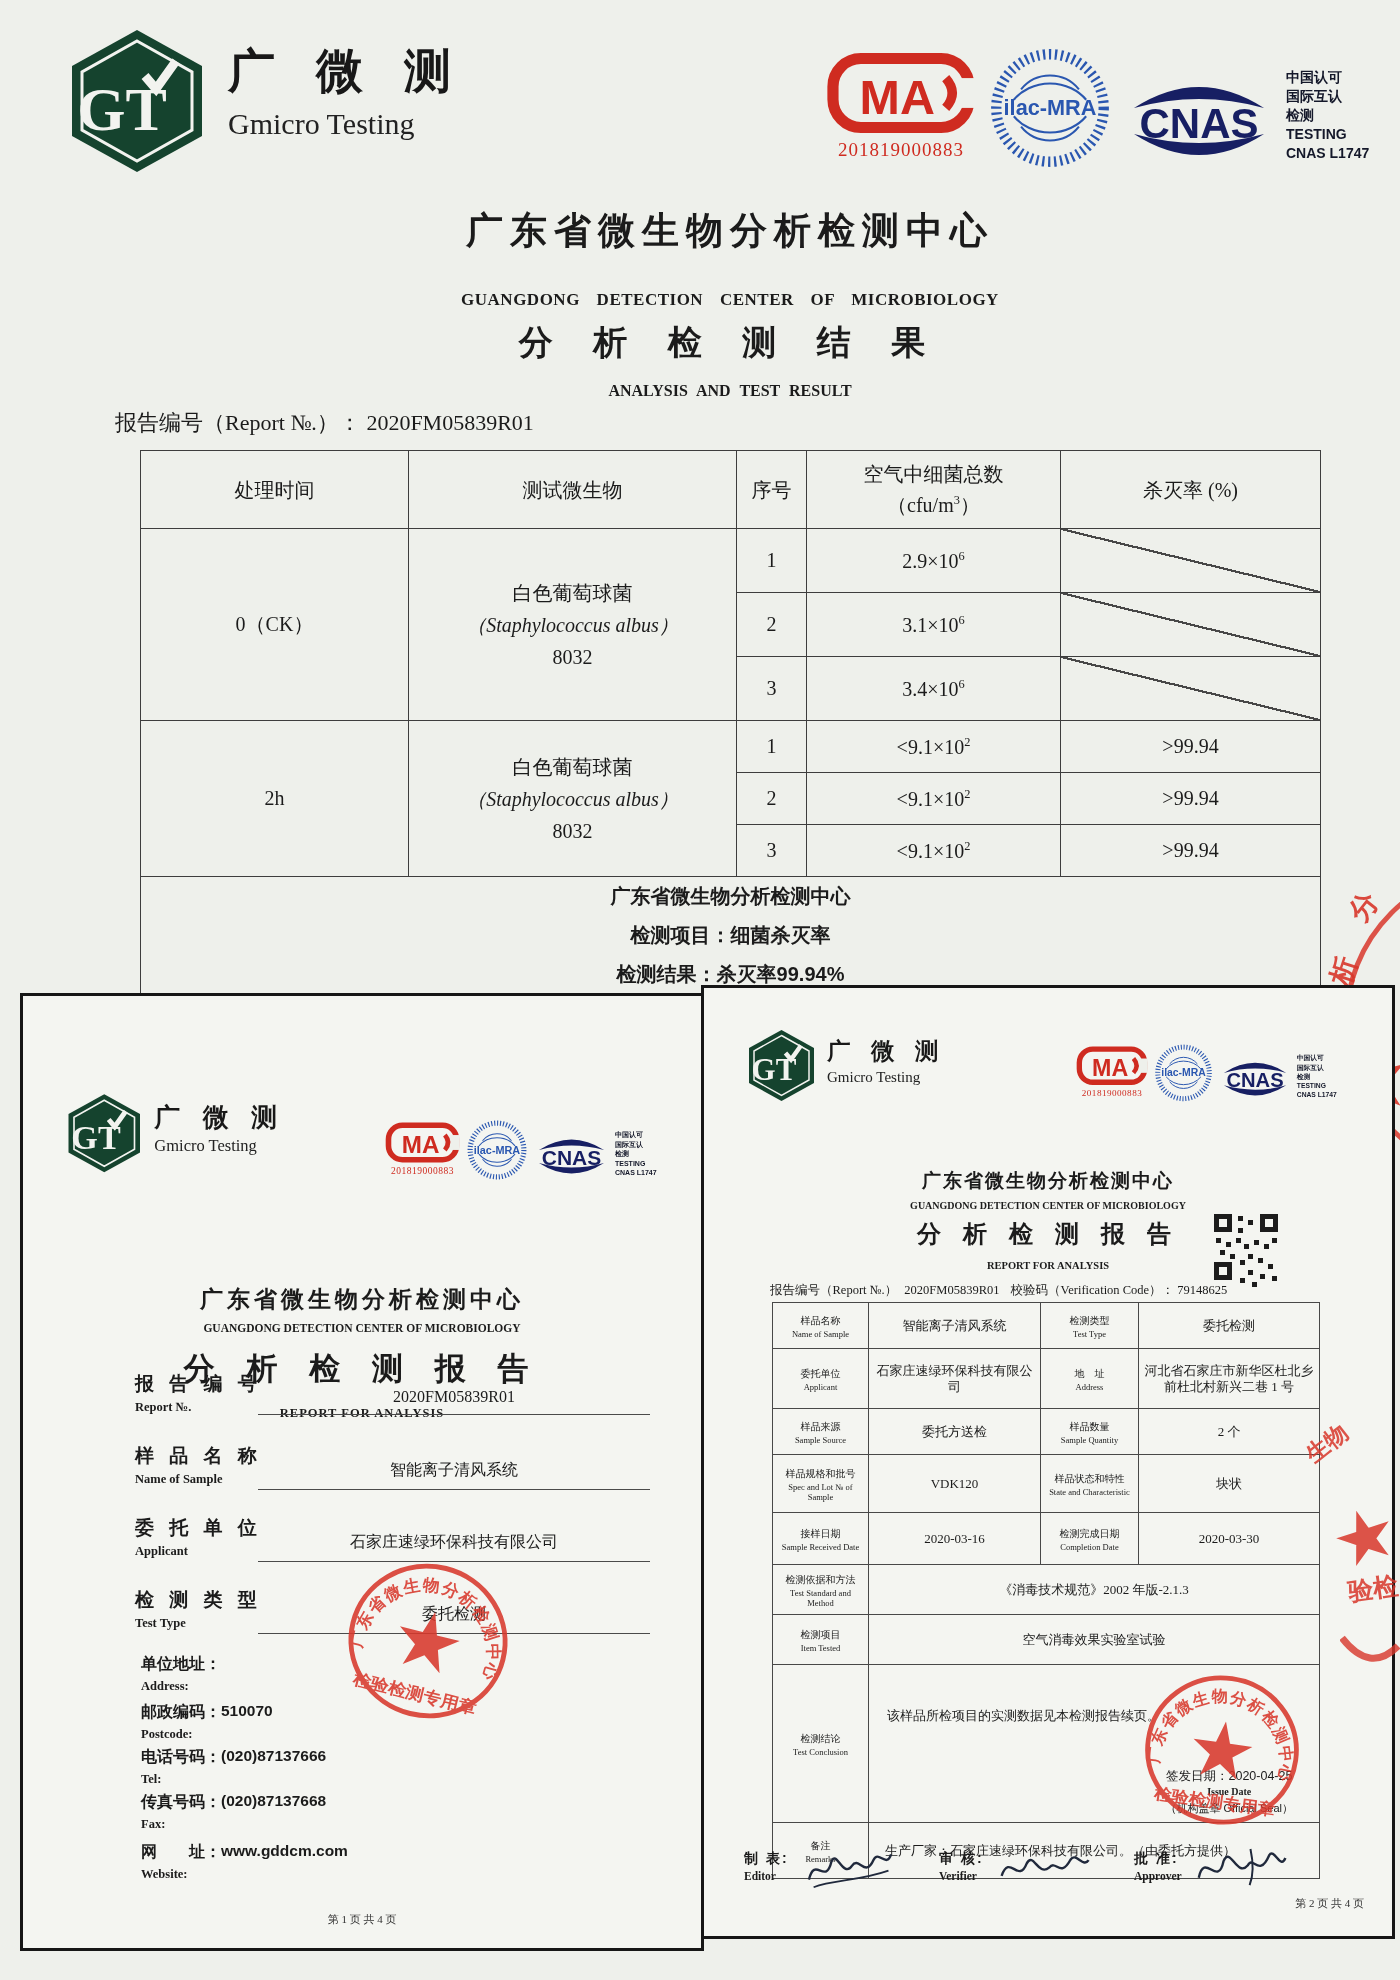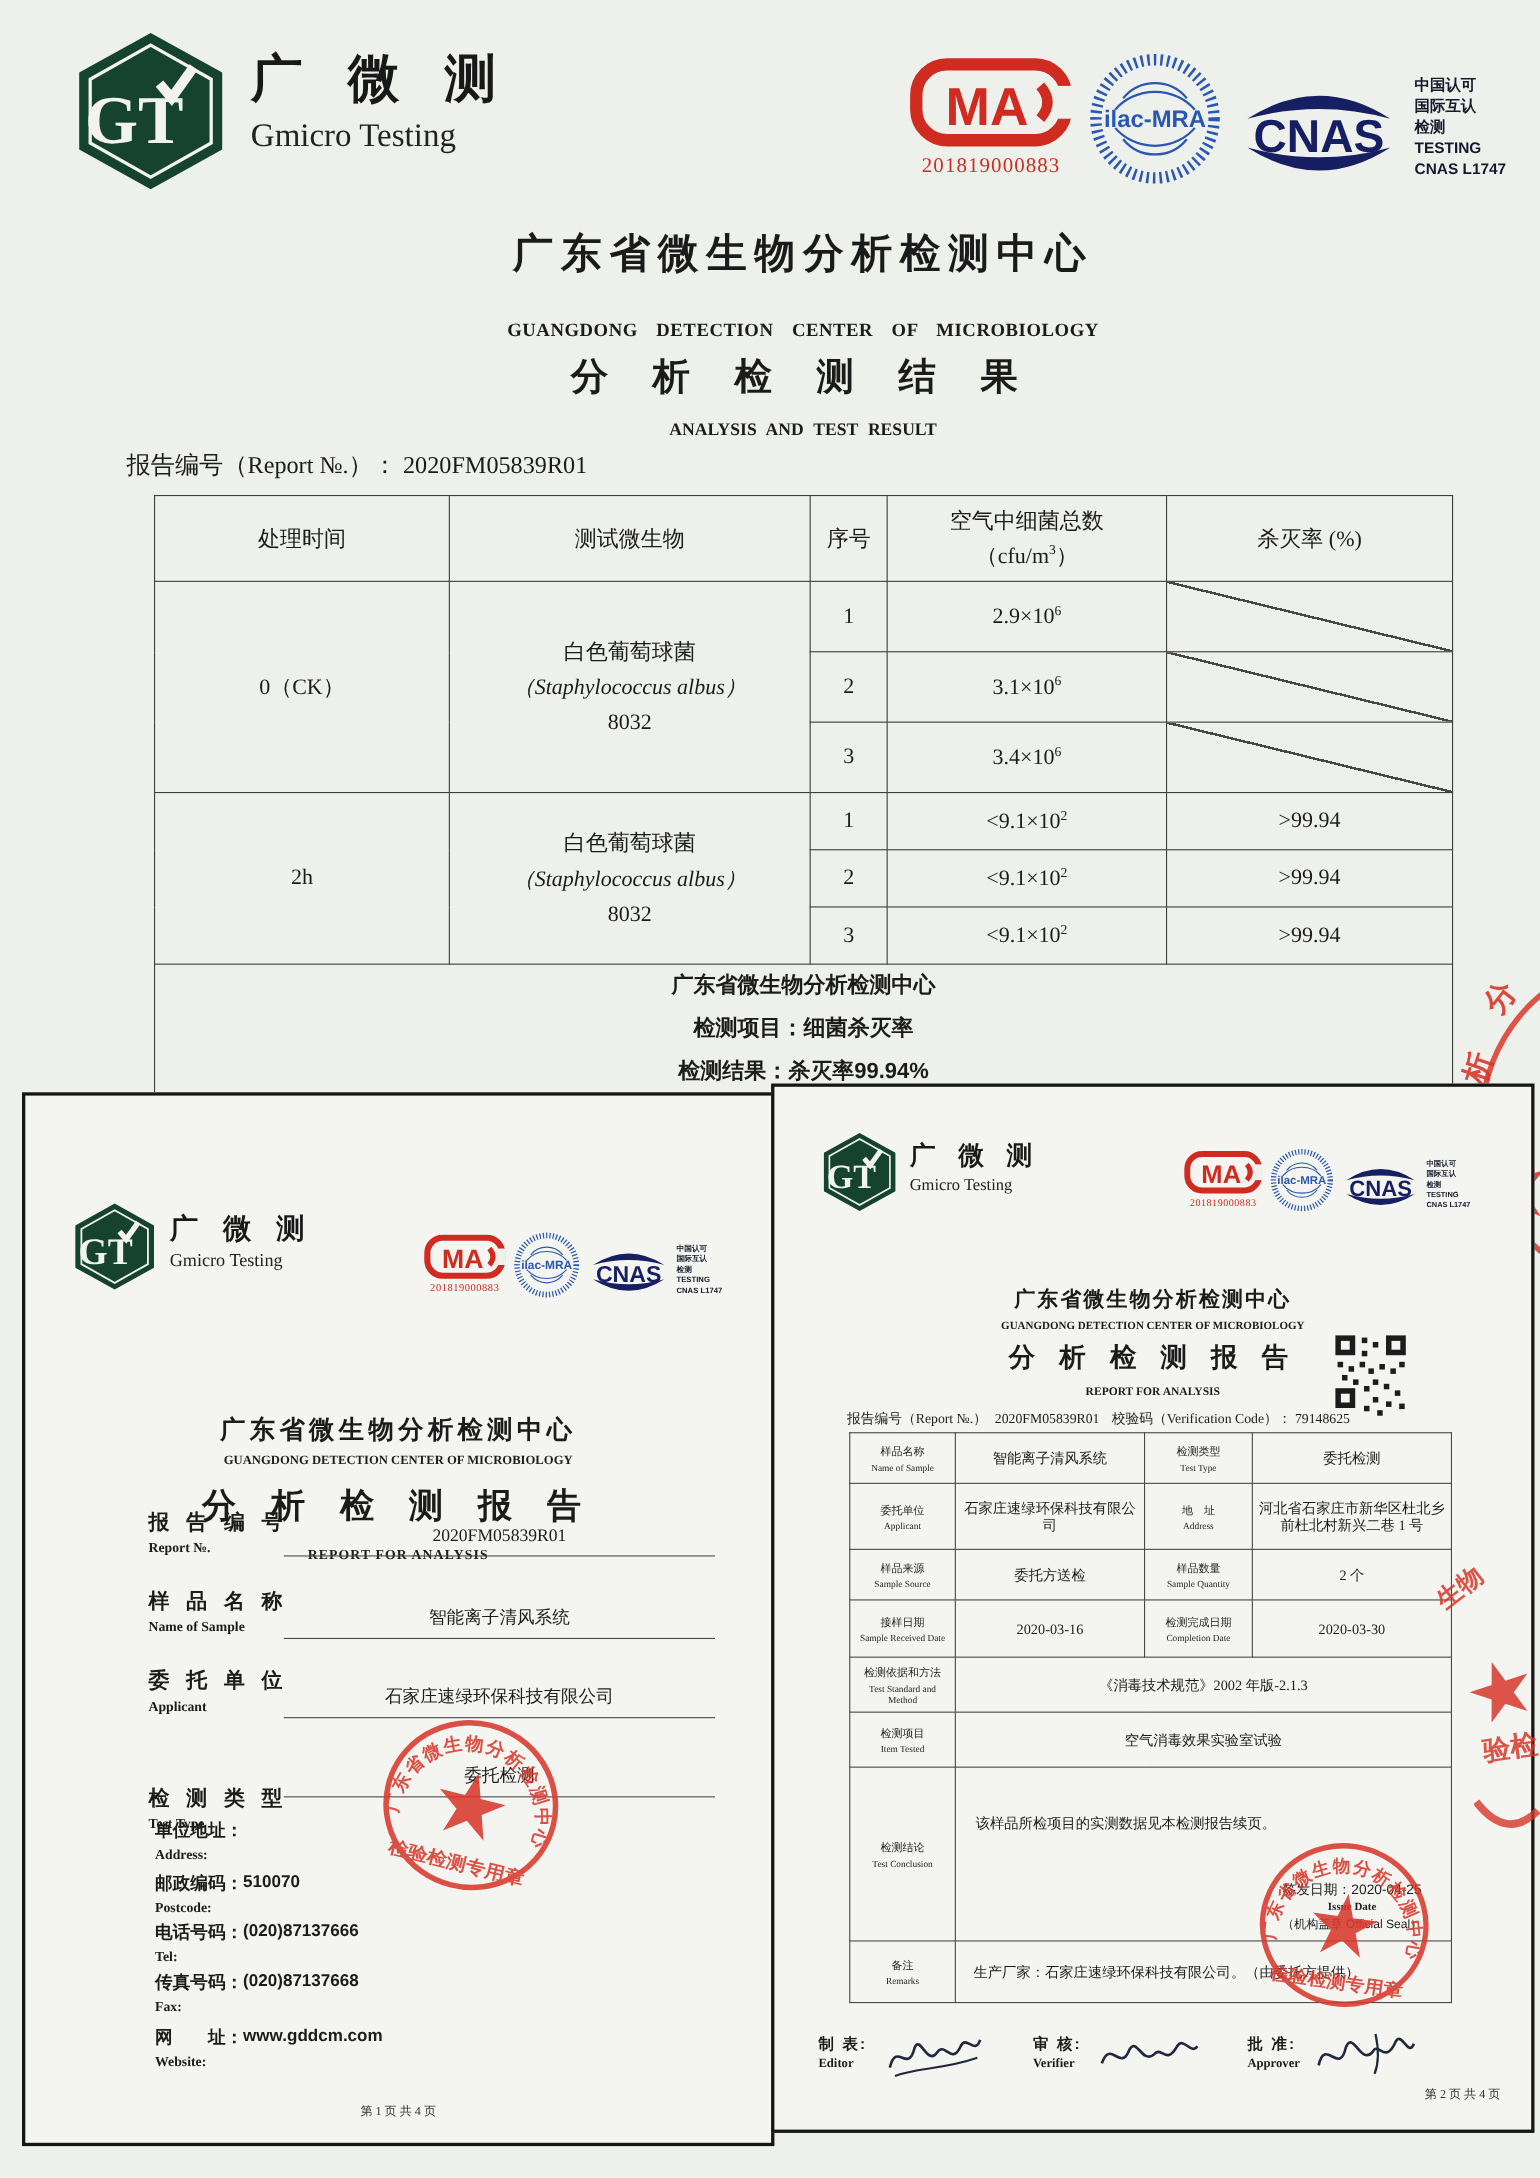--- a/index.html
+++ b/index.html
@@ -311,21 +311,21 @@
       <div class="field-label-en">Name of Sample</div>
     </div>
     <div class="abs field-value" style="top:464px;">智能离子清风系统</div>
 
     <div class="abs" style="left:112px;top:519px;">
       <div class="field-label-cn">委 托 单 位</div>
       <div class="field-label-en">Applicant</div>
     </div>
     <div class="abs field-value" style="top:536px;">石家庄速绿环保科技有限公司</div>
 
-    <div class="abs" style="left:112px;top:626px;">
+    <div class="abs" style="left:112px;top:591px;">
       <div class="field-label-cn">检 测 类 型</div>
       <div class="field-label-en">Test Type</div>
     </div>
     <div class="abs field-value" style="top:608px;">委托检测</div>
 
     <div class="abs" style="left:322px;top:562px;width:166px;height:166px;transform:rotate(14deg);">
   <svg class="stamp" width="100%" height="100%" viewBox="0 0 200 200">
     <ellipse cx="100" cy="100" rx="93" ry="90" fill="none" stroke="#d8372b" stroke-width="6"></ellipse>
     <defs>
             <path class="ring-path" d="M25,128 A76,76 0 1 1 175,128" id="ringpath-0"></path>
@@ -501,20 +501,32 @@
               <div class="it-lbl-cn">样品来源</div>
               <div class="it-lbl-en">Sample Source</div>
             </td>
         <td class="it-val">委托方送检</td>
         <td>
               <div class="it-lbl-cn">样品数量</div>
               <div class="it-lbl-en">Sample Quantity</div>
             </td>
         <td class="it-val">2 个</td>
       </tr>
+      <tr style="height:58px">
+        <td>
+              <div class="it-lbl-cn">样品规格和批号</div>
+              <div class="it-lbl-en">Spec and Lot № of Sample</div>
+            </td>
+        <td class="it-val">VDK120</td>
+        <td>
+              <div class="it-lbl-cn">样品状态和特性</div>
+              <div class="it-lbl-en">State and Characteristic</div>
+            </td>
+        <td class="it-val">块状</td>
+      </tr>
       <tr style="height:52px">
         <td>
               <div class="it-lbl-cn">接样日期</div>
               <div class="it-lbl-en">Sample Received Date</div>
             </td>
         <td class="it-val">2020-03-16</td>
         <td>
               <div class="it-lbl-cn">检测完成日期</div>
               <div class="it-lbl-en">Completion Date</div>
             </td>

